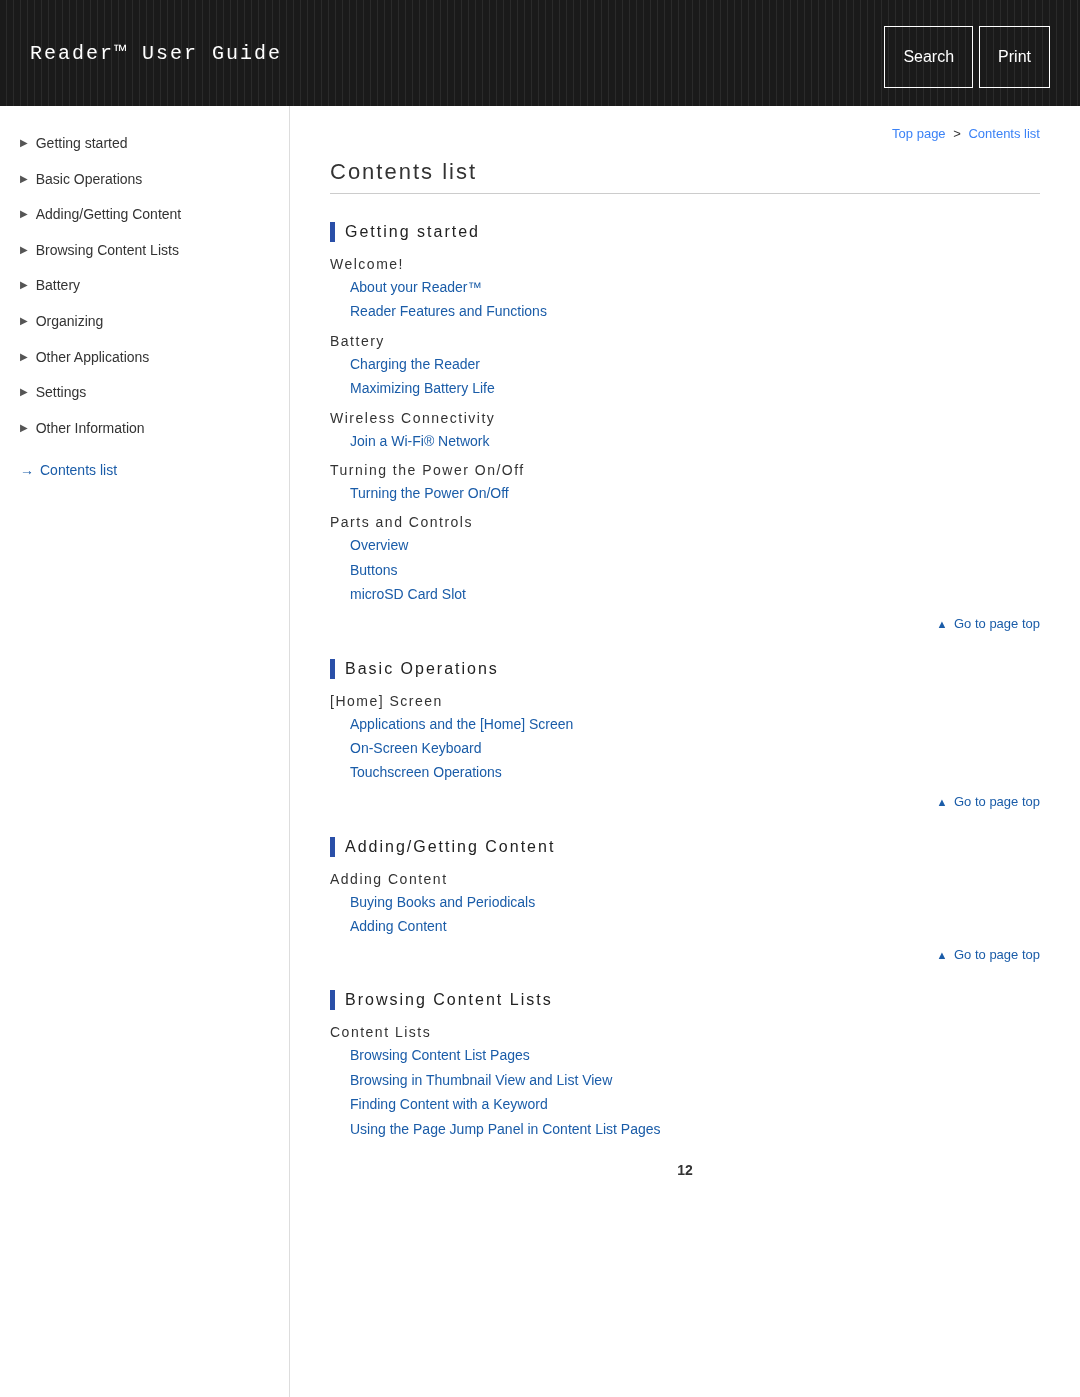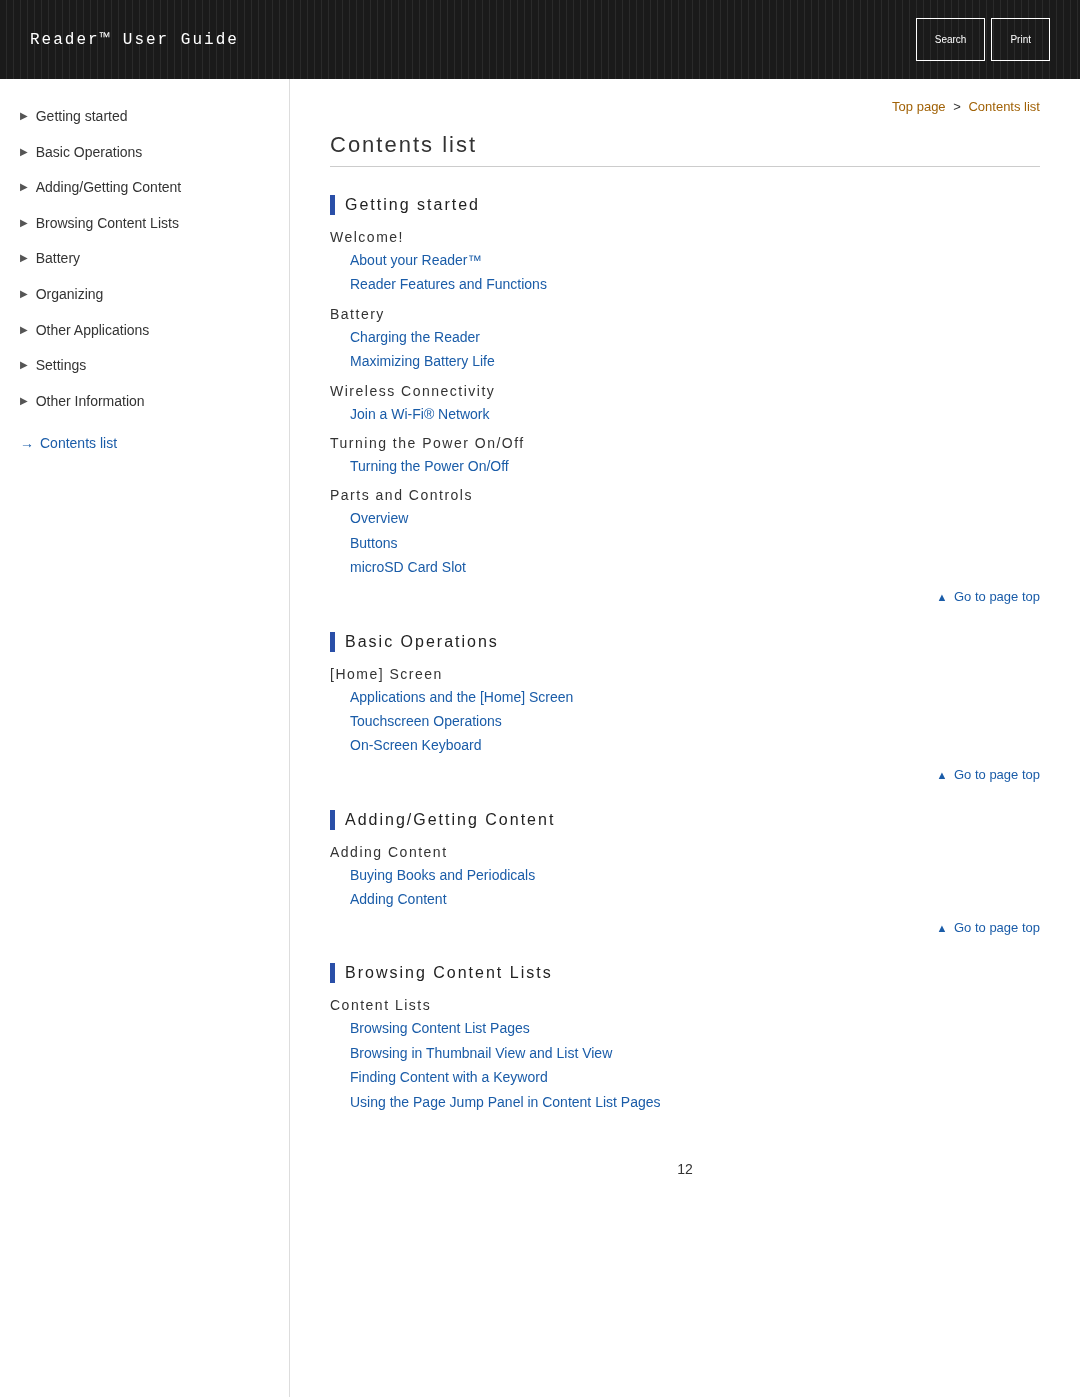--- a/index.html
+++ b/index.html
@@ -21,36 +21,37 @@
         rgba(255,255,255,0.07) 6px,
         rgba(255,255,255,0.07) 7px
       );
       padding: 18px 30px;
       display: flex;
       align-items: center;
       justify-content: space-between;
     }
     .header-title {
       color: #fff;
-      font-size: 16px;
+      font-size: 20px;
       font-family: 'Courier New', monospace;
       letter-spacing: 2px;
       font-weight: normal;
     }
     .header-buttons {
       display: flex;
       gap: 6px;
     }
     .header-btn {
       background: transparent;
       color: #fff;
       border: 1px solid #fff;
-      padding: 15px 18px;
-      font-size: 10px;
+      padding: 21px 18px;
+      font-size: 16px;
       cursor: pointer;
+      margin-top: 8px;
     }
 
     
     .main-layout {
       display: flex;
       min-height: calc(1397px - 70px);
     }
 
     
     .sidebar {
@@ -97,21 +98,21 @@
     }
 
     
     .breadcrumb {
       text-align: right;
       font-size: 13px;
       color: #1a5ca8;
       margin-bottom: 18px;
     }
     .breadcrumb a {
-      color: #a16207;
+      color: #3b82f6;
       text-decoration: none;
     }
     .breadcrumb-sep { color: #333; margin: 0 4px; }
 
     
     .contents-title {
       font-size: 22px;
       font-weight: normal;
       letter-spacing: 2px;
       color: #333;
@@ -175,22 +176,23 @@
     .go-top-triangle {
       font-size: 11px;
       margin-right: 3px;
     }
 
     
     .page-number {
       text-align: center;
       font-size: 14px;
       color: #333;
-      margin-top: 48px;
+      margin-top: 22px;
       padding-bottom: 20px;
+      font-weight: bold;
     }
   </style>
 </head>
 <body>
 
 <header class="header">
   <span class="header-title">Reader™ User Guide</span>
   <div class="header-buttons">
     <button class="header-btn">Search</button>
     <button class="header-btn">Print</button>
@@ -296,22 +298,22 @@
 
     <div class="section">
       <div class="section-heading">
         <div class="section-bar"></div>
         <span>Basic Operations</span>
       </div>
 
       <div class="subsection">
         <div class="subsection-label">[Home] Screen</div>
         <a href="#" class="link-item">Applications and the [Home] Screen</a>
+        <a href="#" class="link-item">On-Screen Keyboard</a>
         <a href="#" class="link-item">Touchscreen Operations</a>
-        <a href="#" class="link-item">On-Screen Keyboard</a>
       </div>
 
       <div class="go-top">
         <span class="go-top-triangle">▲</span>
         <span>Go to page top</span>
       </div>
     </div>
 
     <div class="section">
       <div class="section-heading">

